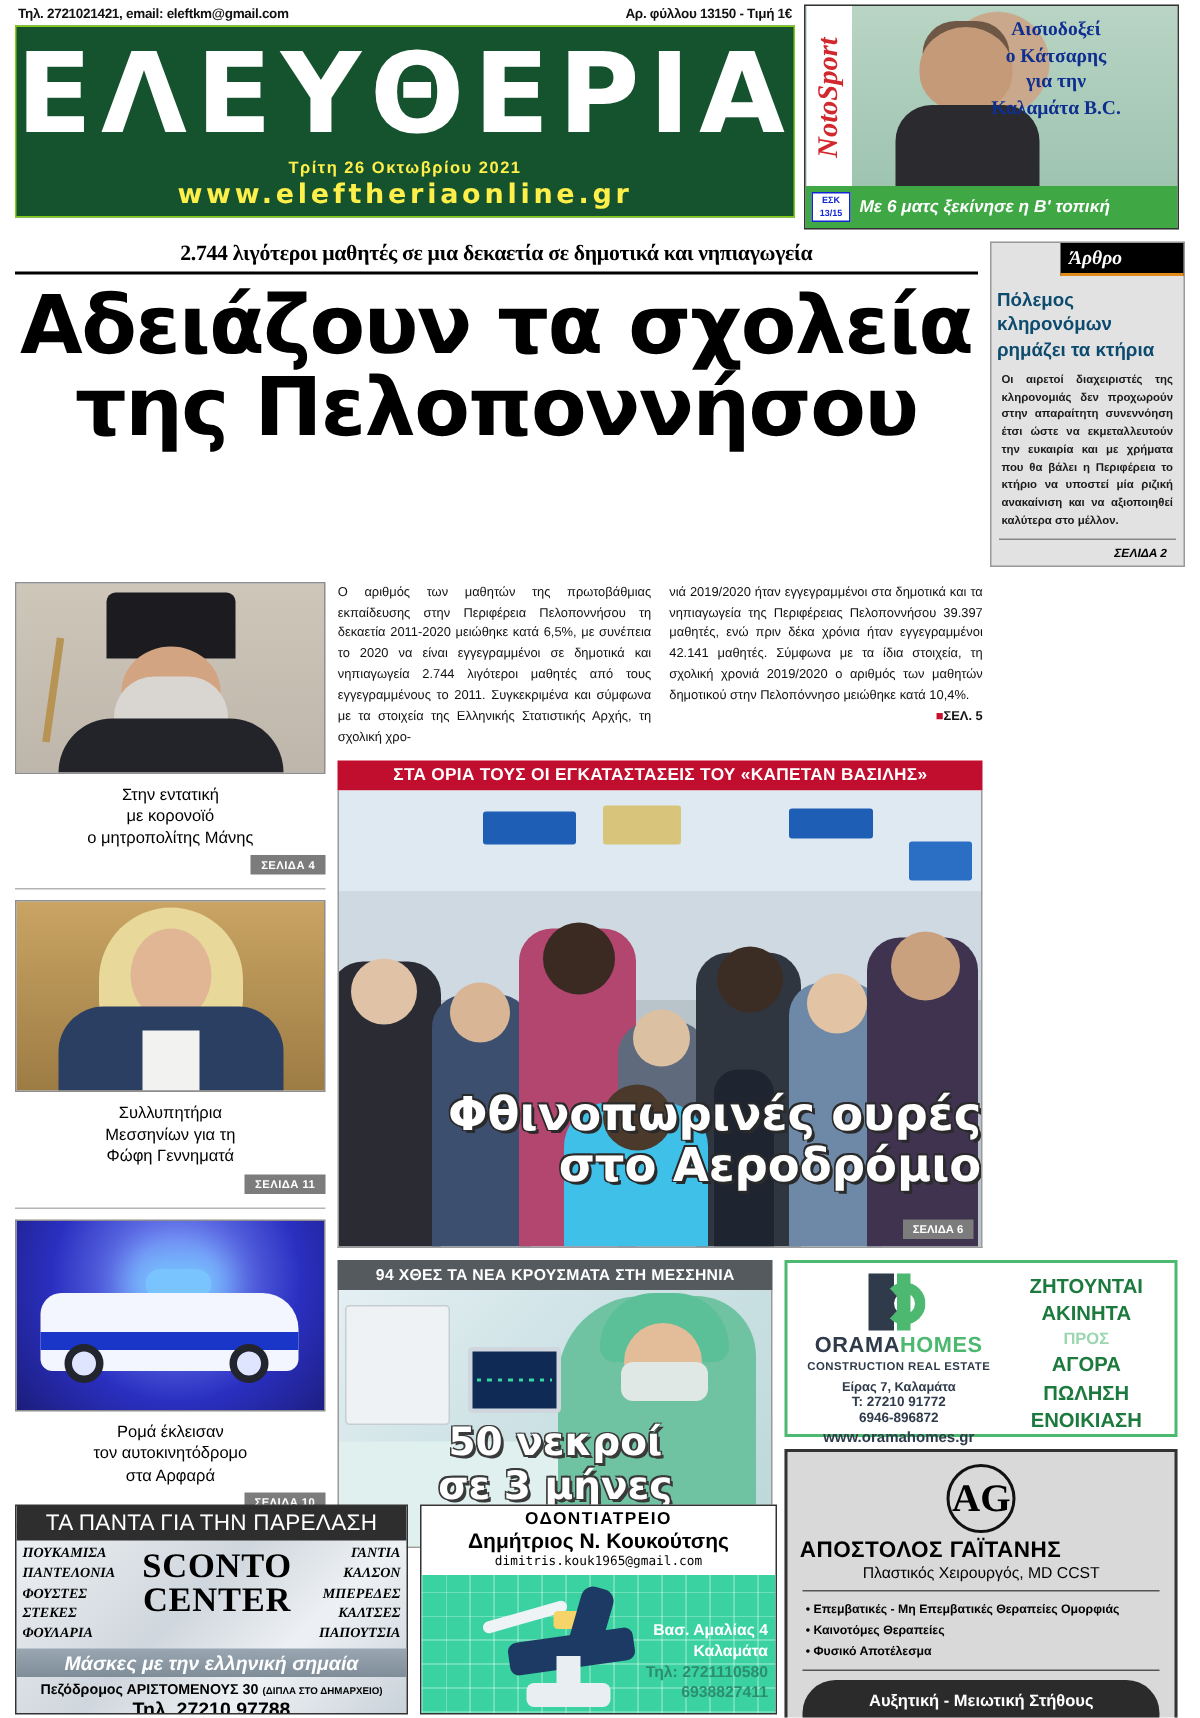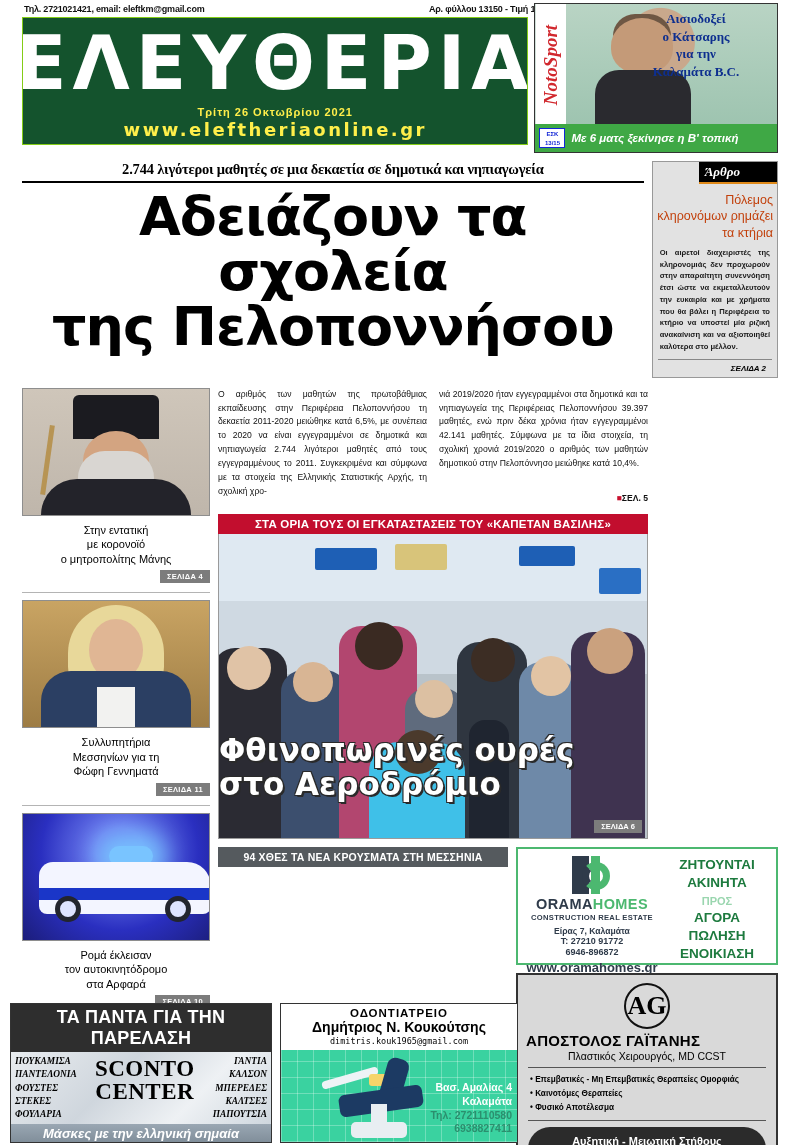--- a/index.html
+++ b/index.html
@@ -3,21 +3,21 @@
 <meta charset="utf-8">
 <style>
   * { box-sizing: border-box; margin: 0; padding: 0; }
   body {
     width: 800px; height: 1145px;
     background: #ffffff;
     font-family: "Liberation Sans", sans-serif;
     overflow: hidden;
     position: relative;
   }
-  .page { width: 800px; height: 1145px; position: relative; padding: 0 22px; }
+  .page { width: 800px; height: 1145px; position: relative; padding: 0 10px; }
 
   
   .topbar {
     display: flex; justify-content: space-between; align-items: center;
     font-size: 9px; font-weight: bold; color: #111;
     padding: 4px 2px 3px 2px; width: 520px;
   }
   .topbar-left { letter-spacing: -0.2px; }
   .topbar-right { letter-spacing: -0.2px; }
 
@@ -112,39 +112,39 @@
 
   
   .arthro { width: 132px; border: 1px solid #999; background: #e2e2e2; }
   .arthro-tab {
     background: #000; color: #fff; font-style: italic; font-weight: bold;
     font-size: 13px; padding: 2px 6px; font-family: "Liberation Serif", serif;
     border-bottom: 2px solid #e08a1a;
     margin-left: 46px;
   }
   .arthro-title {
-    text-align: right; font-size: 12.5px; font-weight: normal; line-height: 1.3;
-    padding: 8px 4px 6px 4px; color: #c2410c;
+    text-align: left; font-size: 12.5px; font-weight: bold; line-height: 1.3;
+    padding: 8px 4px 6px 4px; color: #0c4a6e;
   }
   .arthro-body {
     font-size: 7.6px; line-height: 1.55; text-align: justify; padding: 0 7px 2px 7px;
     color: #1a1a1a; font-weight: bold;
   }
   .arthro-page {
     text-align: right; font-size: 8px; font-weight: bold; font-style: italic;
     padding: 4px 6px 4px 0; border-top: 1px solid #888; margin: 4px 5px 0 5px;
   }
 
   
   .lead-wrap { display: flex; gap: 8px; margin-top: 10px; }
   .lead-left { width: 212px; }
   .lead-cols { width: 430px; display: flex; gap: 12px; }
   .lead-col { flex: 1; font-size: 8.6px; line-height: 1.62; text-align: justify; color: #111; }
   .sel-mark { color: #c8102e; font-weight: bold; }
-  .sel-inline { font-weight: bold; float: right; margin-top: 21px; }
+  .sel-inline { font-weight: bold; float: right; }
 
   
   .photocard { border-bottom: 1px solid #b4b4b4; padding-bottom: 6px; margin-bottom: 7px; }
   .photo-frame { width: 100%; height: 128px; border: 1px solid #8e8e8e; overflow: hidden; position: relative; }
   .cap { text-align: center; font-size: 11px; line-height: 1.32; padding: 7px 2px 4px 2px; color: #000; }
   .pagebadge {
     background: #7c7c7c; color: #fff; font-size: 7.5px; font-weight: bold;
     padding: 2px 7px; float: right; letter-spacing: 0.3px;
   }
   .badge-row { height: 16px; }
@@ -193,21 +193,21 @@
   }
   .airport-photo {
     position: relative; height: 305px; overflow: hidden;
     border: 1px solid #9a9a9a; border-top: none;
     background: linear-gradient(#dfe9f2 0 22%, #cfd9e2 22% 46%, #b9c3ca 46% 100%);
   }
   .crowd { position: absolute; inset: 0; }
   .person { position: absolute; bottom: 0; border-radius: 22px 22px 0 0; }
   .phead { position: absolute; border-radius: 50%; }
   .airport-overlay {
-    position: absolute; left: 0; right: 0; bottom: 36px; text-align: left;
+    position: absolute; left: 0; right: 0; bottom: 36px; text-align: right;
     color: #ffffff; font-size: 31px; font-weight: bold; line-height: 1.12;
     font-family: "DejaVu Sans", sans-serif;
     text-shadow: 2px 2px 0 #2a2a2a, -1px -1px 0 #2a2a2a, 1px -1px 0 #2a2a2a, -1px 1px 0 #2a2a2a;
   }
   .airport-overlay .ln2 { display:block; }
   .photo-badge {
     position: absolute; right: 5px; bottom: 5px;
     background: #7c7c7c; color: #fff; font-size: 7.5px; font-weight: bold; padding: 2px 7px;
   }
 
@@ -263,21 +263,21 @@
   }
   .orama-logo .sq { position:absolute; left:0; top:0; width:17px; height:38px; background:#2f3b4a; }
   .orama-logo .sq2 { position:absolute; left:19px; top:0; width:9px; height:38px; background:#4cb870; }
   .orama-logo .dot { position:absolute; left:10px; top:6px; width:28px; height:28px;
     border-radius:50%; border: 7px solid #4cb870; border-left-color:#2f3b4a; }
   .orama-name { font-size: 14.5px; font-weight: bold; letter-spacing: .4px; }
   .orama-name .o1 { color:#2f3b4a; } .orama-name .o2 { color:#4cb870; }
   .orama-sub { font-size: 7.6px; font-weight: bold; color:#2f3b4a; letter-spacing: .3px; margin-top:1px;}
   .orama-addr { font-size: 8.6px; font-weight: bold; color:#2f3b4a; margin-top: 4px; }
   .orama-tel { font-size: 9px; font-weight: bold; color:#2f3b4a; line-height:1.2; }
-  .orama-web { font-size: 13px; font-weight: bold; color:#2f3b4a; margin-top:2px;}
+  .orama-web { font-size: 10px; font-weight: bold; color:#2f3b4a; margin-top:2px;}
   .orama-right { flex: 1; text-align: center; padding-top: 2px; }
   .orama-right .big { font-size: 13.5px; font-weight: bold; color:#1d7a3e; line-height:1.35; }
   .orama-right .pros { font-size: 11px; font-weight: bold; color:#9ad6af; margin: 2px 0; }
 
   
   .gaitanis {
     border: 2px solid #333; background: #d9d9d9; margin-top: 8px; height: 222px;
     padding: 6px 8px; position: relative;
   }
   .g-logo { width: 46px; height: 46px; margin: 2px auto 0 auto; position: relative; }
@@ -290,22 +290,22 @@
   .g-list { font-size: 8.2px; line-height: 1.72; font-weight: bold; padding-left: 4px;}
   .g-pill {
     background: #2b2b2b; color: #fff; border-radius: 22px; text-align: center;
     padding: 6px 4px; margin: 6px 2px 5px 2px; font-size: 11px; font-weight: bold; line-height: 1.5;
   }
 
   
   .bottom-row { display: flex; gap: 8px; margin-top: 8px; }
   .sconto { width: 262px; border: 1px solid #333; position: relative; height: 140px;
     background: linear-gradient(135deg,#f2f4f6, #cfd6dd 45%, #eef1f4 70%, #c9d2da); overflow:hidden;}
-  .sc-head { background: #2e2e2e; color:#fff; text-align:center; font-weight:bold;
-    font-size: 18px; padding: 3px; letter-spacing:.2px;}
+  .sc-head { background: #2e2e2e; color:#fff; text-align:center; font-weight:normal;
+    font-size: 15px; padding: 3px; letter-spacing:.2px;}
   .sc-mid { display:flex; justify-content:space-between; padding: 3px 4px 0 4px; }
   .sc-col { font-size: 9.4px; font-weight: bold; font-style: italic; line-height: 1.42;
     font-family:"Liberation Serif", serif; }
   .sc-col.r { text-align: right; }
   .sc-brand { text-align:center; font-family:"Liberation Serif", serif; font-weight: bold;
     font-size: 23px; line-height: 1.02; letter-spacing:.5px; padding-top: 2px;}
   .sc-masks { background: linear-gradient(#9aa7b3,#7f8d99); color:#fff; text-align:center;
     font-style:italic; font-weight:bold; font-size: 13px; padding: 2px; margin-top: 2px;}
   .sc-addr { text-align:center; font-size: 9.5px; font-weight:bold; padding-top:3px;}
   .sc-addr .small { font-size: 6.5px; }
@@ -495,20 +495,34 @@
           </div>
           <span class="photo-badge">ΣΕΛΙΔΑ 6</span>
         </div>
       </div>
 
       <div class="lower-row">
 
         <div style="width:290px">
           <div class="covid-block">
             <div class="graybar">94 ΧΘΕΣ ΤΑ ΝΕΑ ΚΡΟΥΣΜΑΤΑ ΣΤΗ ΜΕΣΣΗΝΙΑ</div>
+            <div class="covid-photo">
+              <div class="cov-bed"></div>
+              <div class="cov-equip"></div>
+              <div class="cov-nurse"></div>
+              <div class="cov-cap"></div>
+              <div class="cov-face"></div>
+              <div class="cov-mask"></div>
+              <div class="cov-monitor"></div>
+              <div class="covid-overlay">
+                <span>50 νεκροί</span>
+                <span class="ln2" style="display:block">σε 3 μήνες</span>
+              </div>
+              <span class="photo-badge">ΣΕΛΙΔΑ 4</span>
+            </div>
           </div>
         </div>
 
         <div class="right-ads">
 
           <div class="orama">
             <div class="orama-left">
               <div class="orama-logo">
                 <div class="sq"></div>
                   <div class="sq2"></div>

